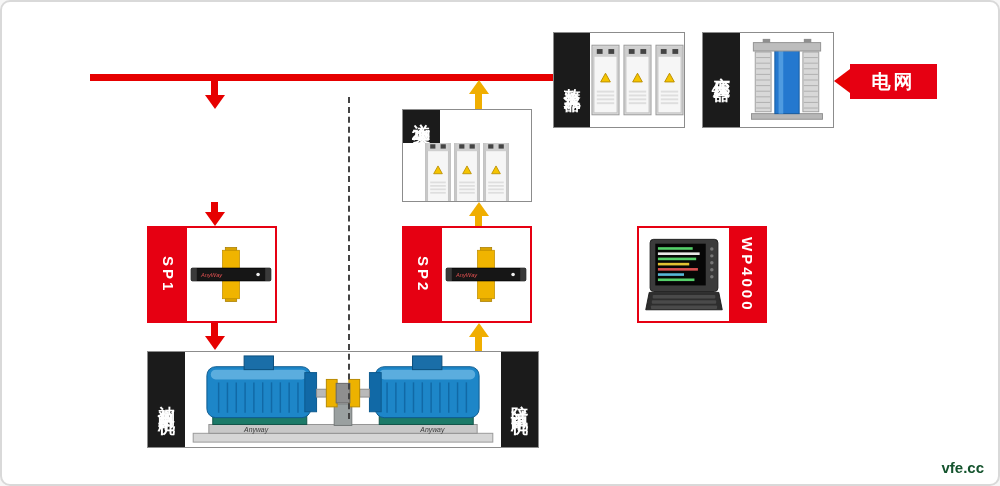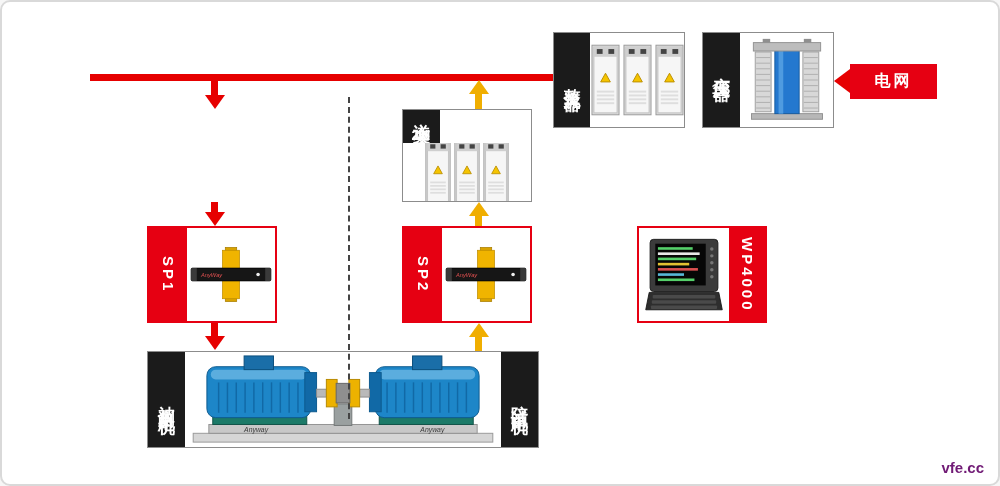--- a/index.html
+++ b/index.html
@@ -28,24 +28,24 @@
   .shaft.yellow { background:var(--arrow_yellow,#f0ae00); }
   .head-down { position:absolute; width:0; height:0; border-left:10px solid transparent;
                border-right:10px solid transparent; border-top:14px solid var(--bus_red,#e60000); z-index:4; }
   .head-up   { position:absolute; width:0; height:0; border-left:10px solid transparent;
                border-right:10px solid transparent; border-bottom:14px solid var(--arrow_yellow,#f0ae00); z-index:4; }
   .head-left { position:absolute; width:0; height:0; border-top:12px solid transparent;
                border-bottom:12px solid transparent; border-right:16px solid var(--bus_red,#e60000); z-index:4; }
 
   .grid-box { position:absolute; background:var(--accent_red,#e60012); color:#fff;
               display:flex; align-items:center; justify-content:center;
-              font-size:16px; font-weight:bold; letter-spacing:3px; z-index:4; }
+              font-size:19px; font-weight:bold; letter-spacing:3px; z-index:4; }
 
   .divider { position:absolute; width:0; border-left:2px dashed var(--divider_gray,#444); z-index:6; }
-  .watermark { position:absolute; right:14px; bottom:8px; color:#701a75;
+  .watermark { position:absolute; right:14px; bottom:8px; color:#14532d;
                font-size:15px; font-weight:bold; z-index:7; }
   .defs { position:absolute; width:0; height:0; overflow:hidden; }
   svg.icon { display:block; }
 </style>
 </head>
 <body>
 
 <svg class="defs" aria-hidden="true">
   <defs>
     <symbol id="cabinet" viewBox="0 0 30 74">
@@ -217,21 +217,21 @@
         </svg>
       <svg class="icon" width="29" height="72">
           <use href="#cabinet"></use>
         </svg>
     </div>
   </div>
 
   <div class="node box-gray" style="left:700px; top:30px; width:132px; height:96px;">
     <div class="strip black" style="width:37px;">
       <span class="v-cjk">变压器</span>
-      <span class="suffix">1B</span>
+      <span class="suffix">4B</span>
     </div>
     <div class="content">
       <svg class="icon" width="86" height="86">
           <use href="#transformer"></use>
         </svg>
     </div>
   </div>
 
 
   <div class="node box-gray" style="left:400px; top:107px; width:130px; height:93px;flex-direction:column;">

